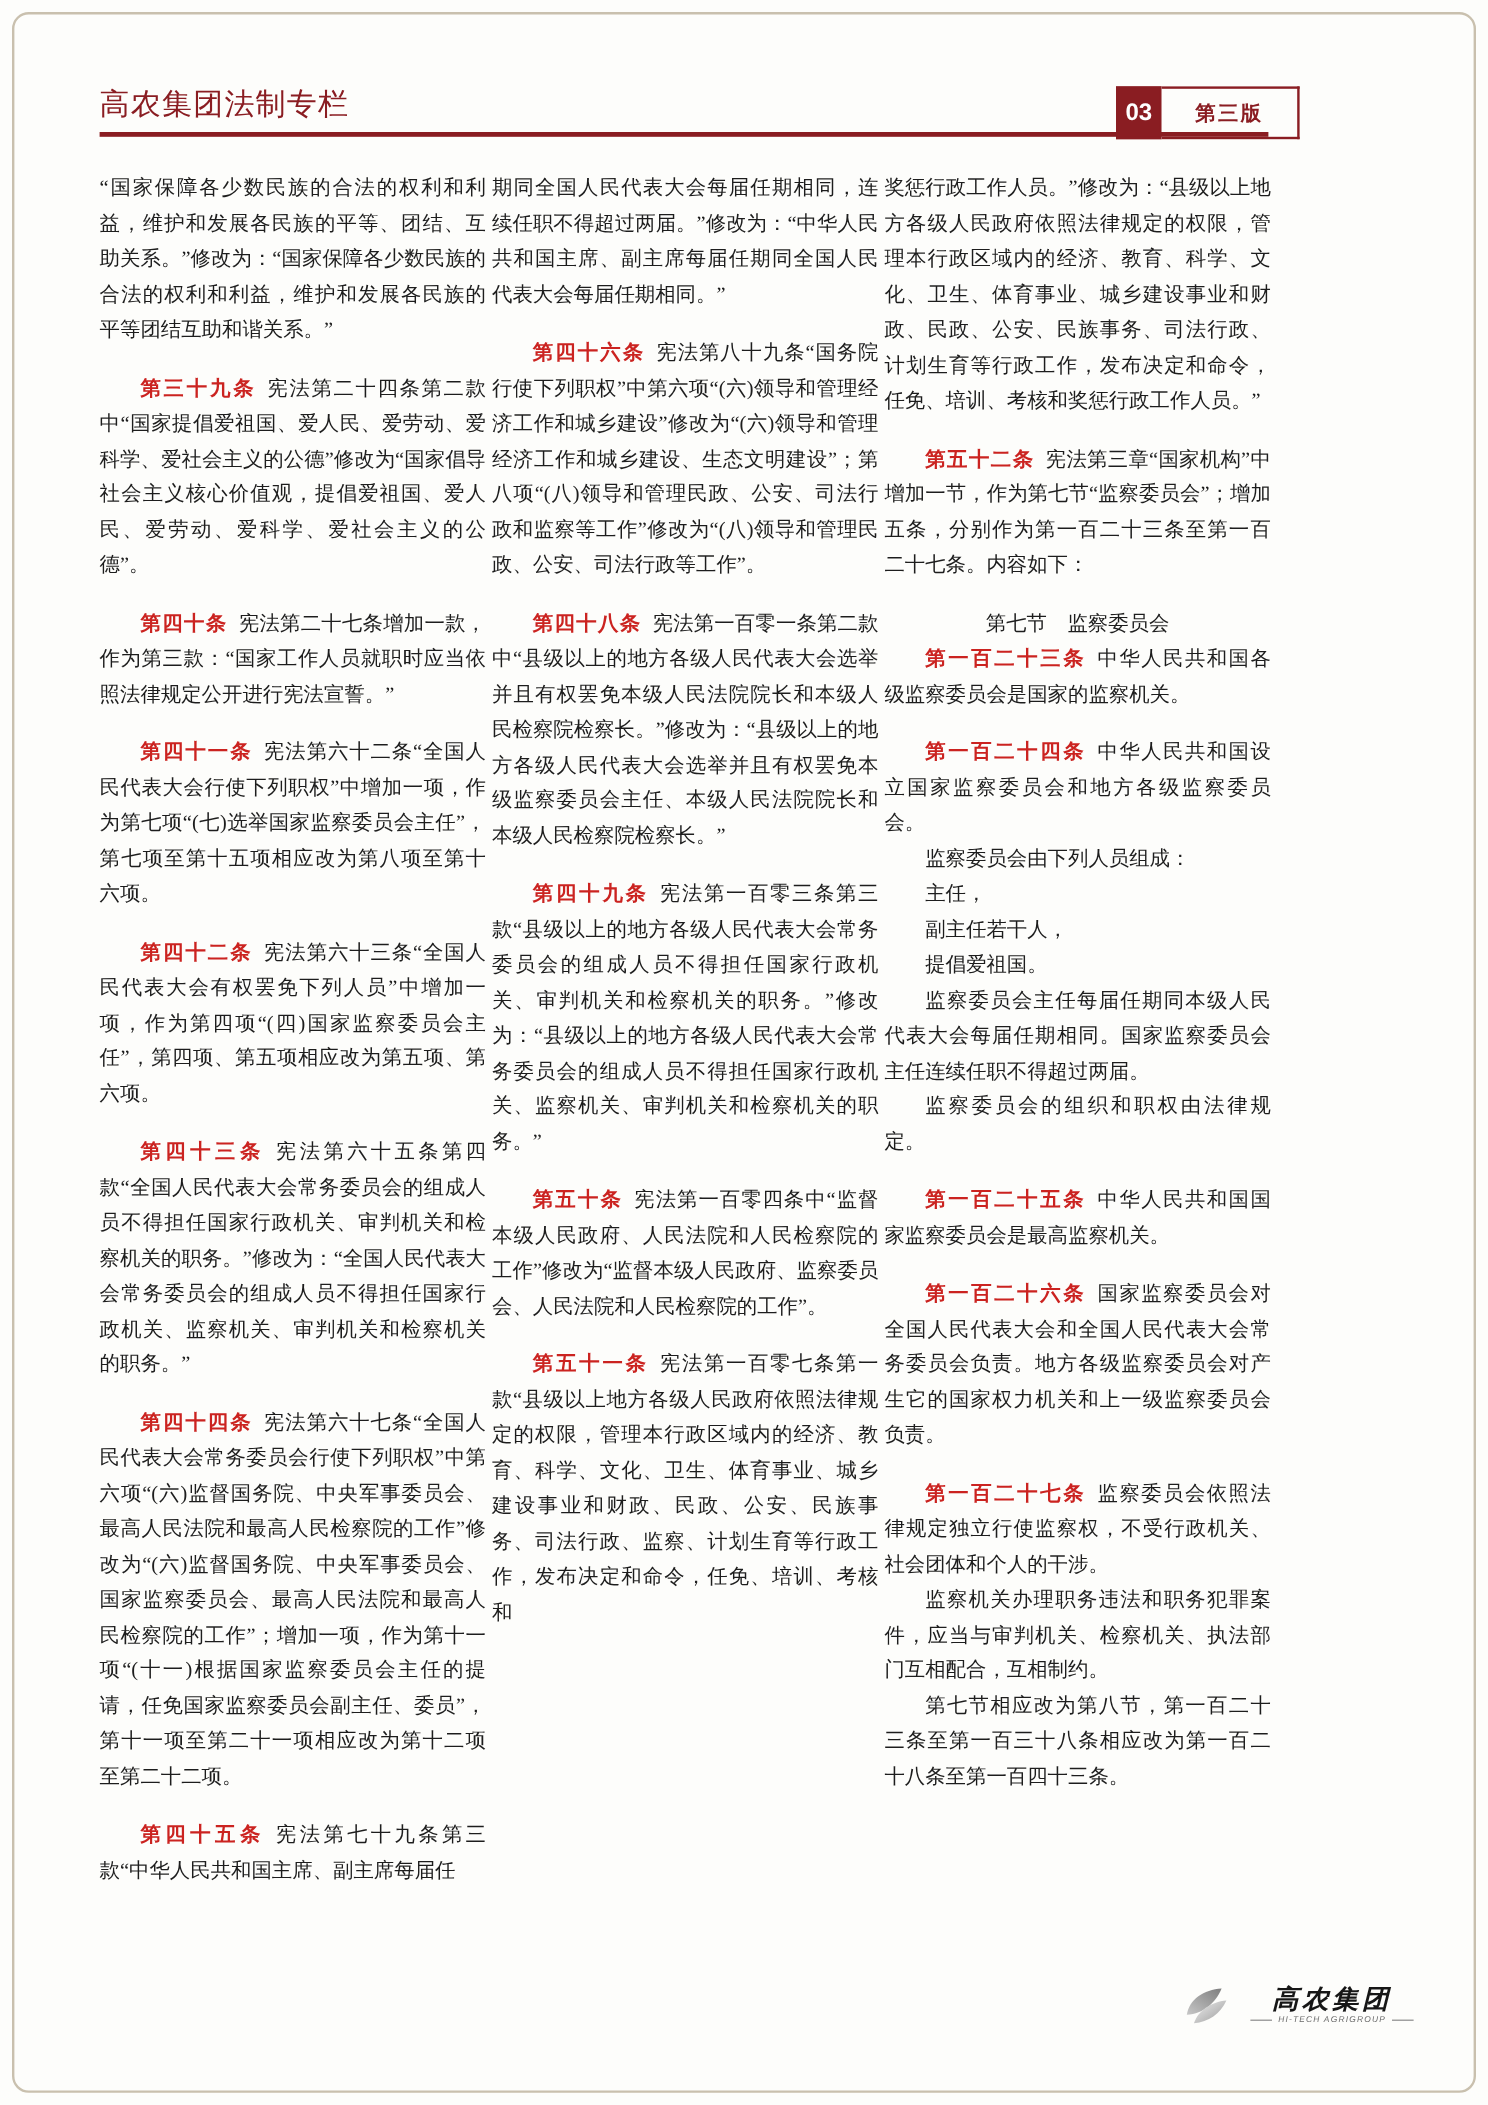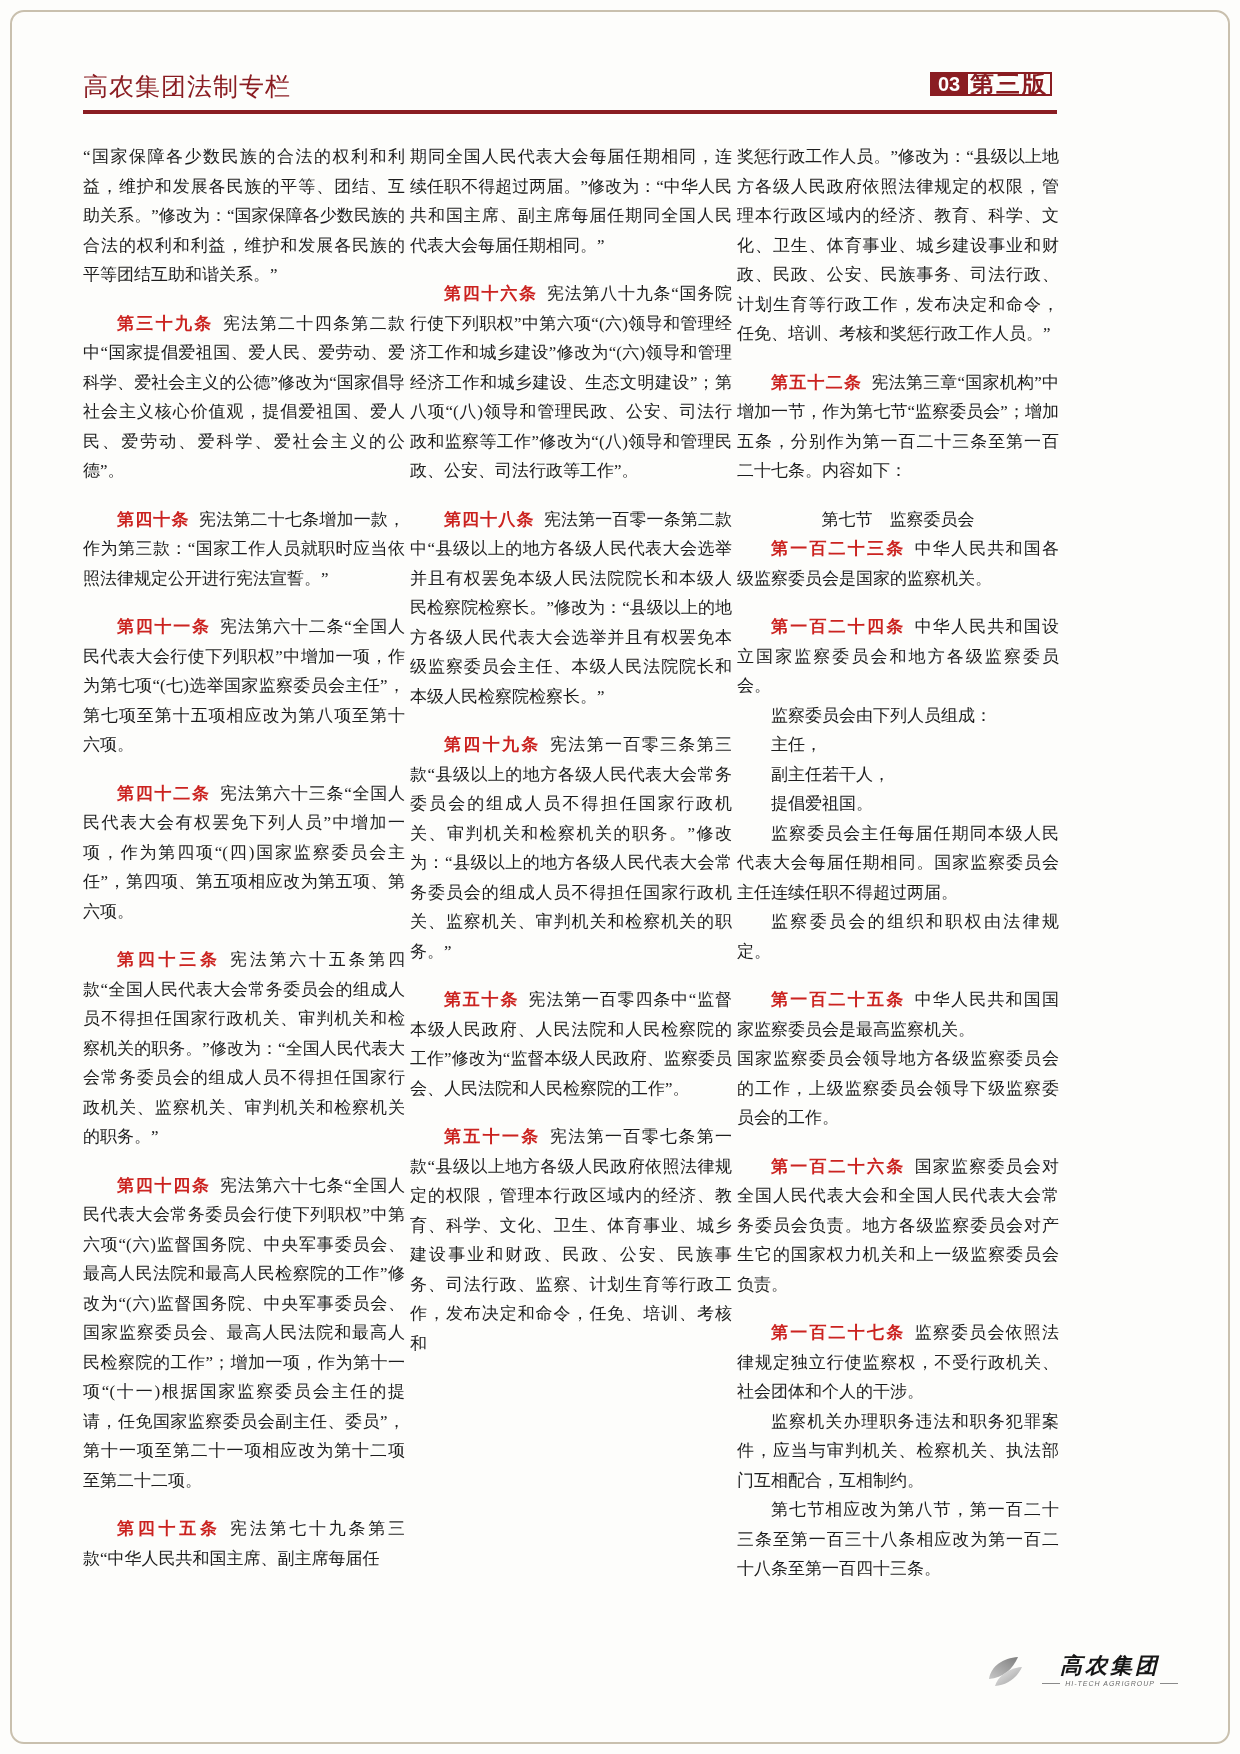--- a/index.html
+++ b/index.html
@@ -15,32 +15,32 @@
   
   .masthead-title{
     position:absolute;left:83px;top:70px;
     font-family:"Liberation Sans","DejaVu Sans",sans-serif;
     font-weight:normal;font-size:25px;letter-spacing:1px;color:#8a1d22;
   }
   .header-rule{
     position:absolute;left:83px;top:110px;width:974px;height:4px;background:#8a1d22;
   }
   .page-tag{
-    position:absolute;left:930px;top:72px;height:24px;display:flex;align-items:stretch;
+    position:absolute;left:930px;top:72px;height:44px;display:flex;align-items:stretch;
     font-family:"Liberation Sans","DejaVu Sans",sans-serif;font-weight:bold;
   }
   .page-num{
     background:#8a1d22;color:#ffffff;font-size:20px;
     display:flex;align-items:center;justify-content:center;
     width:34px;border:2px solid #8a1d22;
   }
   .page-label{
-    border:2px solid #8a1d22;border-left:none;color:#8a1d22;font-size:24px;
+    border:2px solid #8a1d22;border-left:none;color:#8a1d22;font-size:17px;
     display:flex;align-items:center;justify-content:center;
-    padding:0 2px;letter-spacing:2px;background:#fdfdfb;
+    padding:0 28px;letter-spacing:2px;background:#fdfdfb;
   }
   
   .columns{
     position:absolute;left:83px;top:142px;width:976px;
     display:flex;gap:5px;
   }
   .column{flex:1;min-width:0;}
   .par{
     margin:0;font-size:17px;line-height:29.5px;text-align:justify;
     word-break:break-all;
@@ -112,21 +112,20 @@
       <p class="par center gap">第七节　监察委员会</p>
       <p class="par article"><span class="lead">第一百二十三条</span>中华人民共和国各级监察委员会是国家的监察机关。</p>
       <p class="par article gap"><span class="lead">第一百二十四条</span>中华人民共和国设立国家监察委员会和地方各级监察委员会。</p>
       <p class="par indent">监察委员会由下列人员组成：</p>
       <p class="par indent">主任，</p>
       <p class="par indent">副主任若干人，</p>
       <p class="par indent">提倡爱祖国。</p>
       <p class="par indent">监察委员会主任每届任期同本级人民代表大会每届任期相同。国家监察委员会主任连续任职不得超过两届。</p>
       <p class="par indent">监察委员会的组织和职权由法律规定。</p>
       <p class="par article gap"><span class="lead">第一百二十五条</span>中华人民共和国国家监察委员会是最高监察机关。</p>
-      <p class="par flush">国家监察委员会领导地方各级监察委员会的工作，上级监察委员会领导下级监察委员会的工作。</p>
       <p class="par article gap"><span class="lead">第一百二十六条</span>国家监察委员会对全国人民代表大会和全国人民代表大会常务委员会负责。地方各级监察委员会对产生它的国家权力机关和上一级监察委员会负责。</p>
       <p class="par article gap"><span class="lead">第一百二十七条</span>监察委员会依照法律规定独立行使监察权，不受行政机关、社会团体和个人的干涉。</p>
       <p class="par indent">监察机关办理职务违法和职务犯罪案件，应当与审判机关、检察机关、执法部门互相配合，互相制约。</p>
       <p class="par indent">第七节相应改为第八节，第一百二十三条至第一百三十八条相应改为第一百二十八条至第一百四十三条。</p>
     </div>
 </div>
 
 <div class="footer-logo">
   <span>
     <svg width="38" height="34" viewBox="0 0 38 34" aria-hidden="true">

